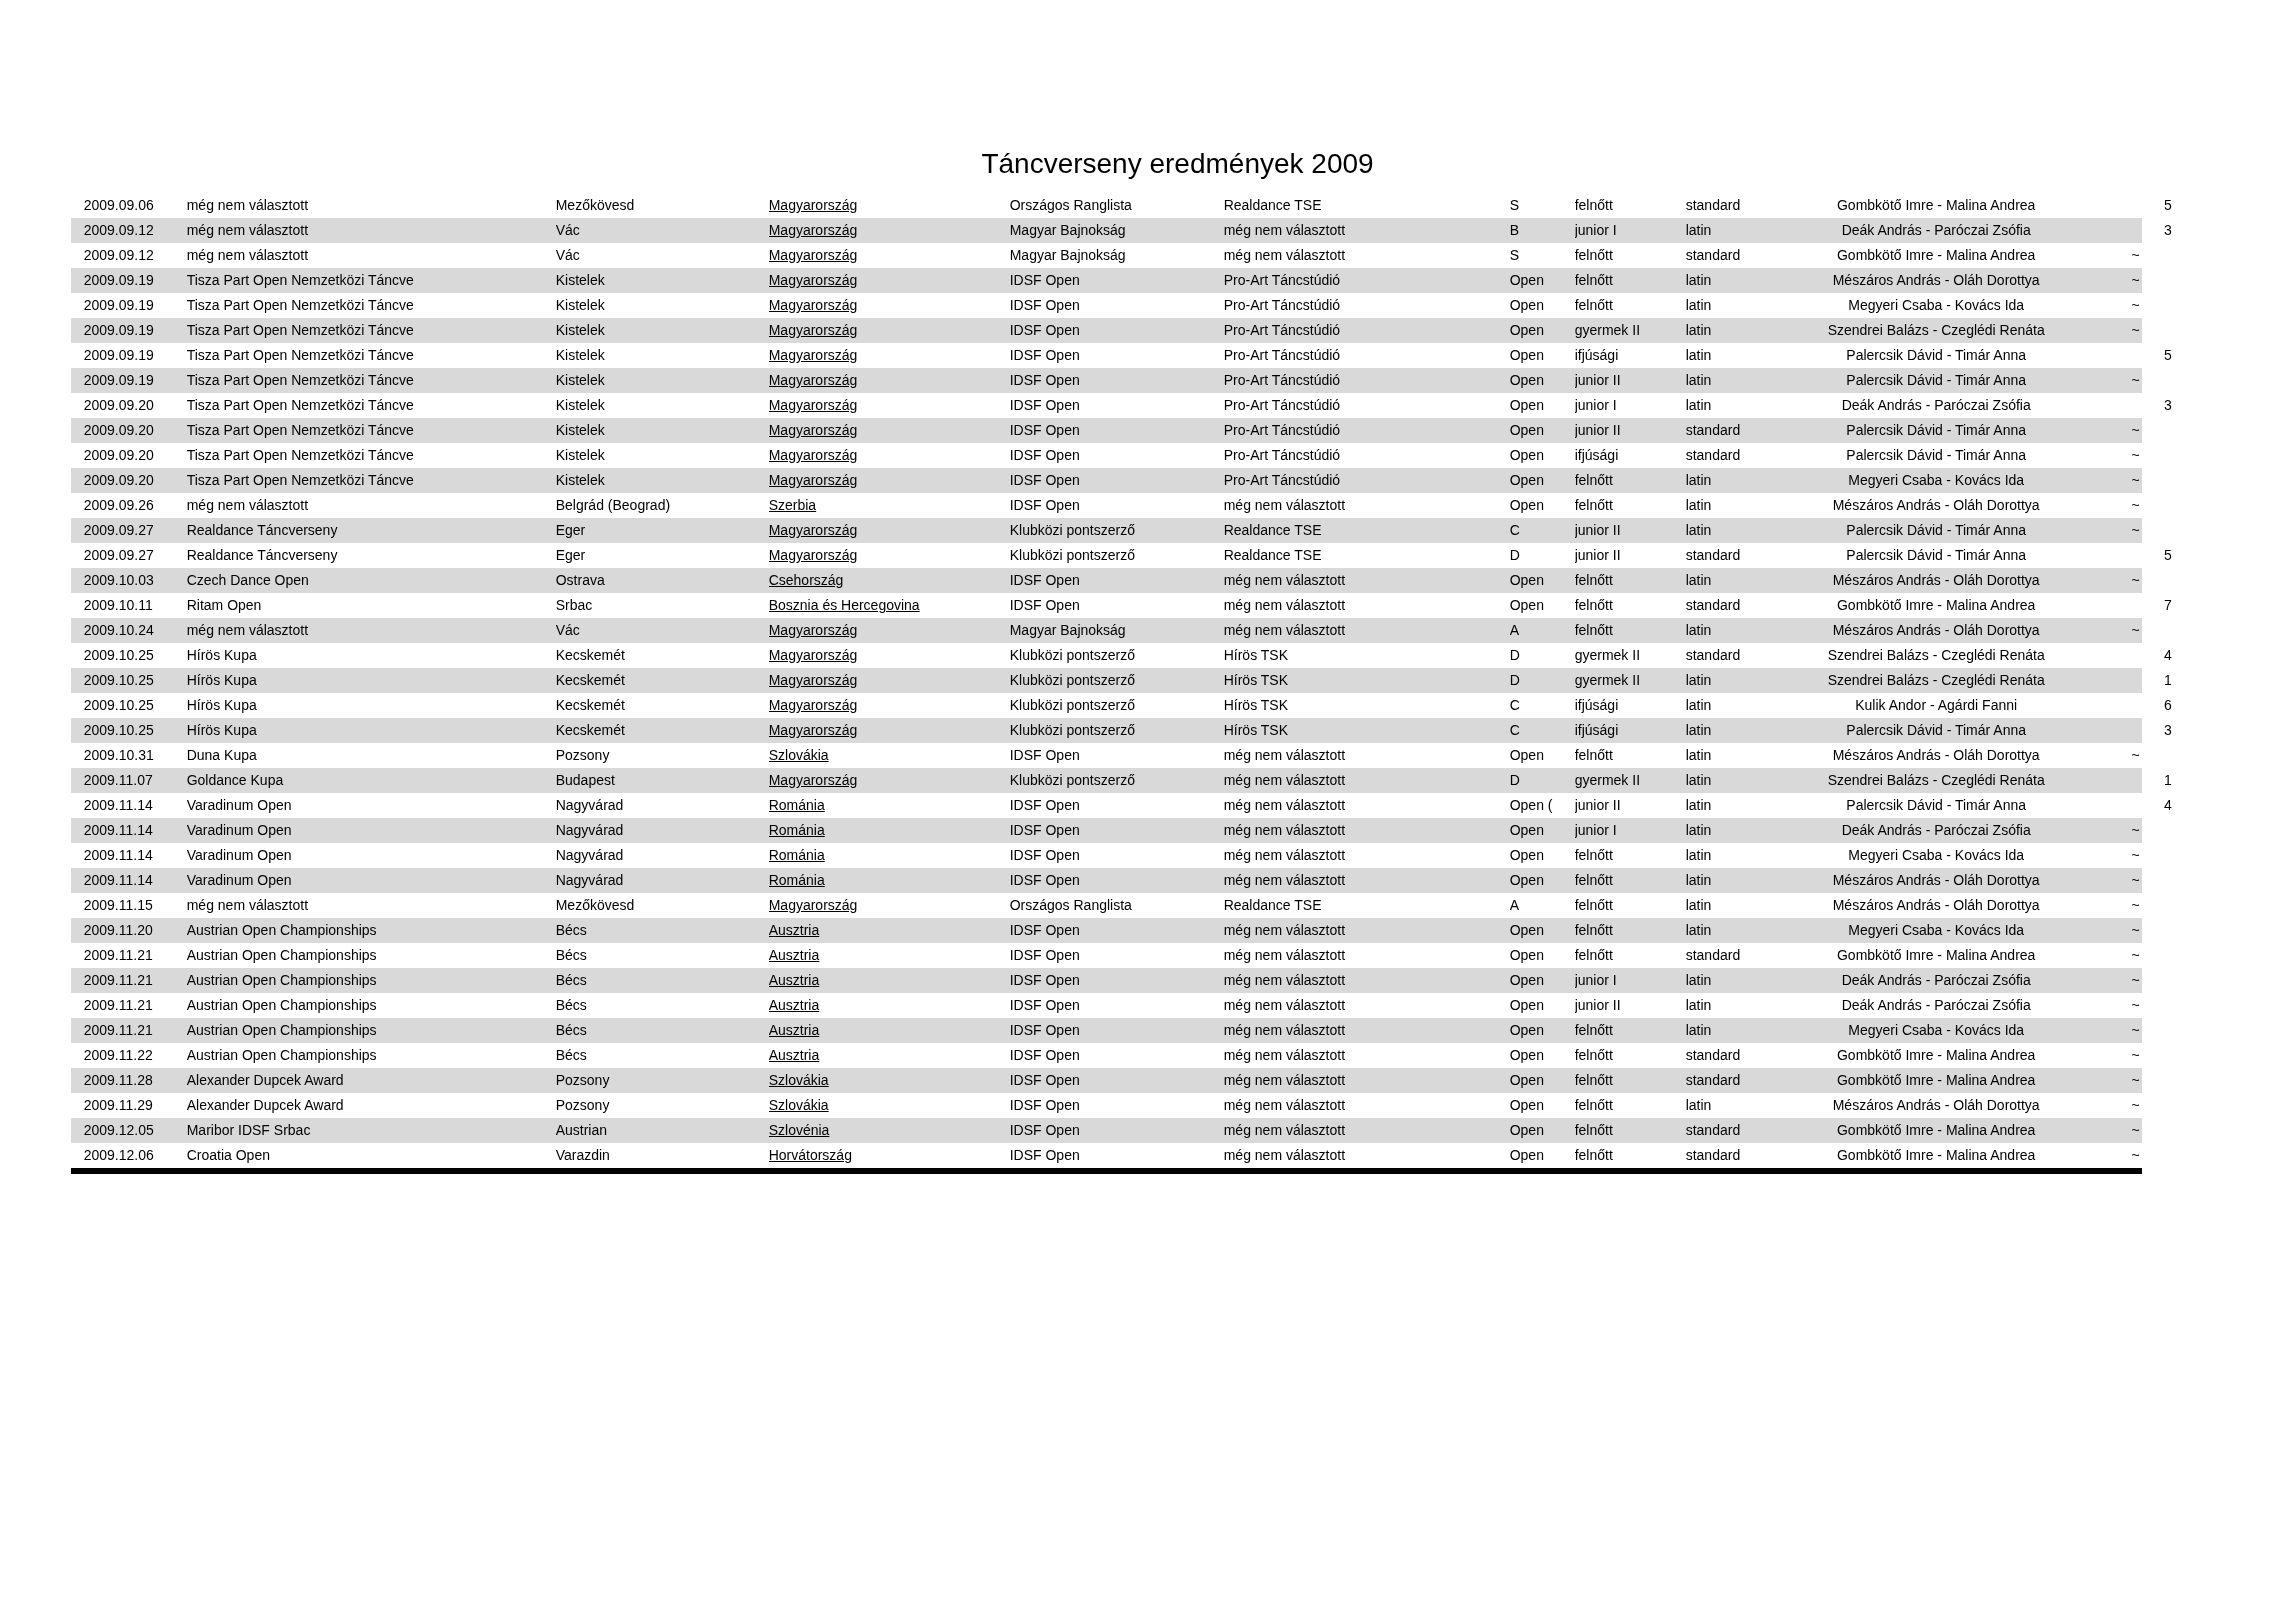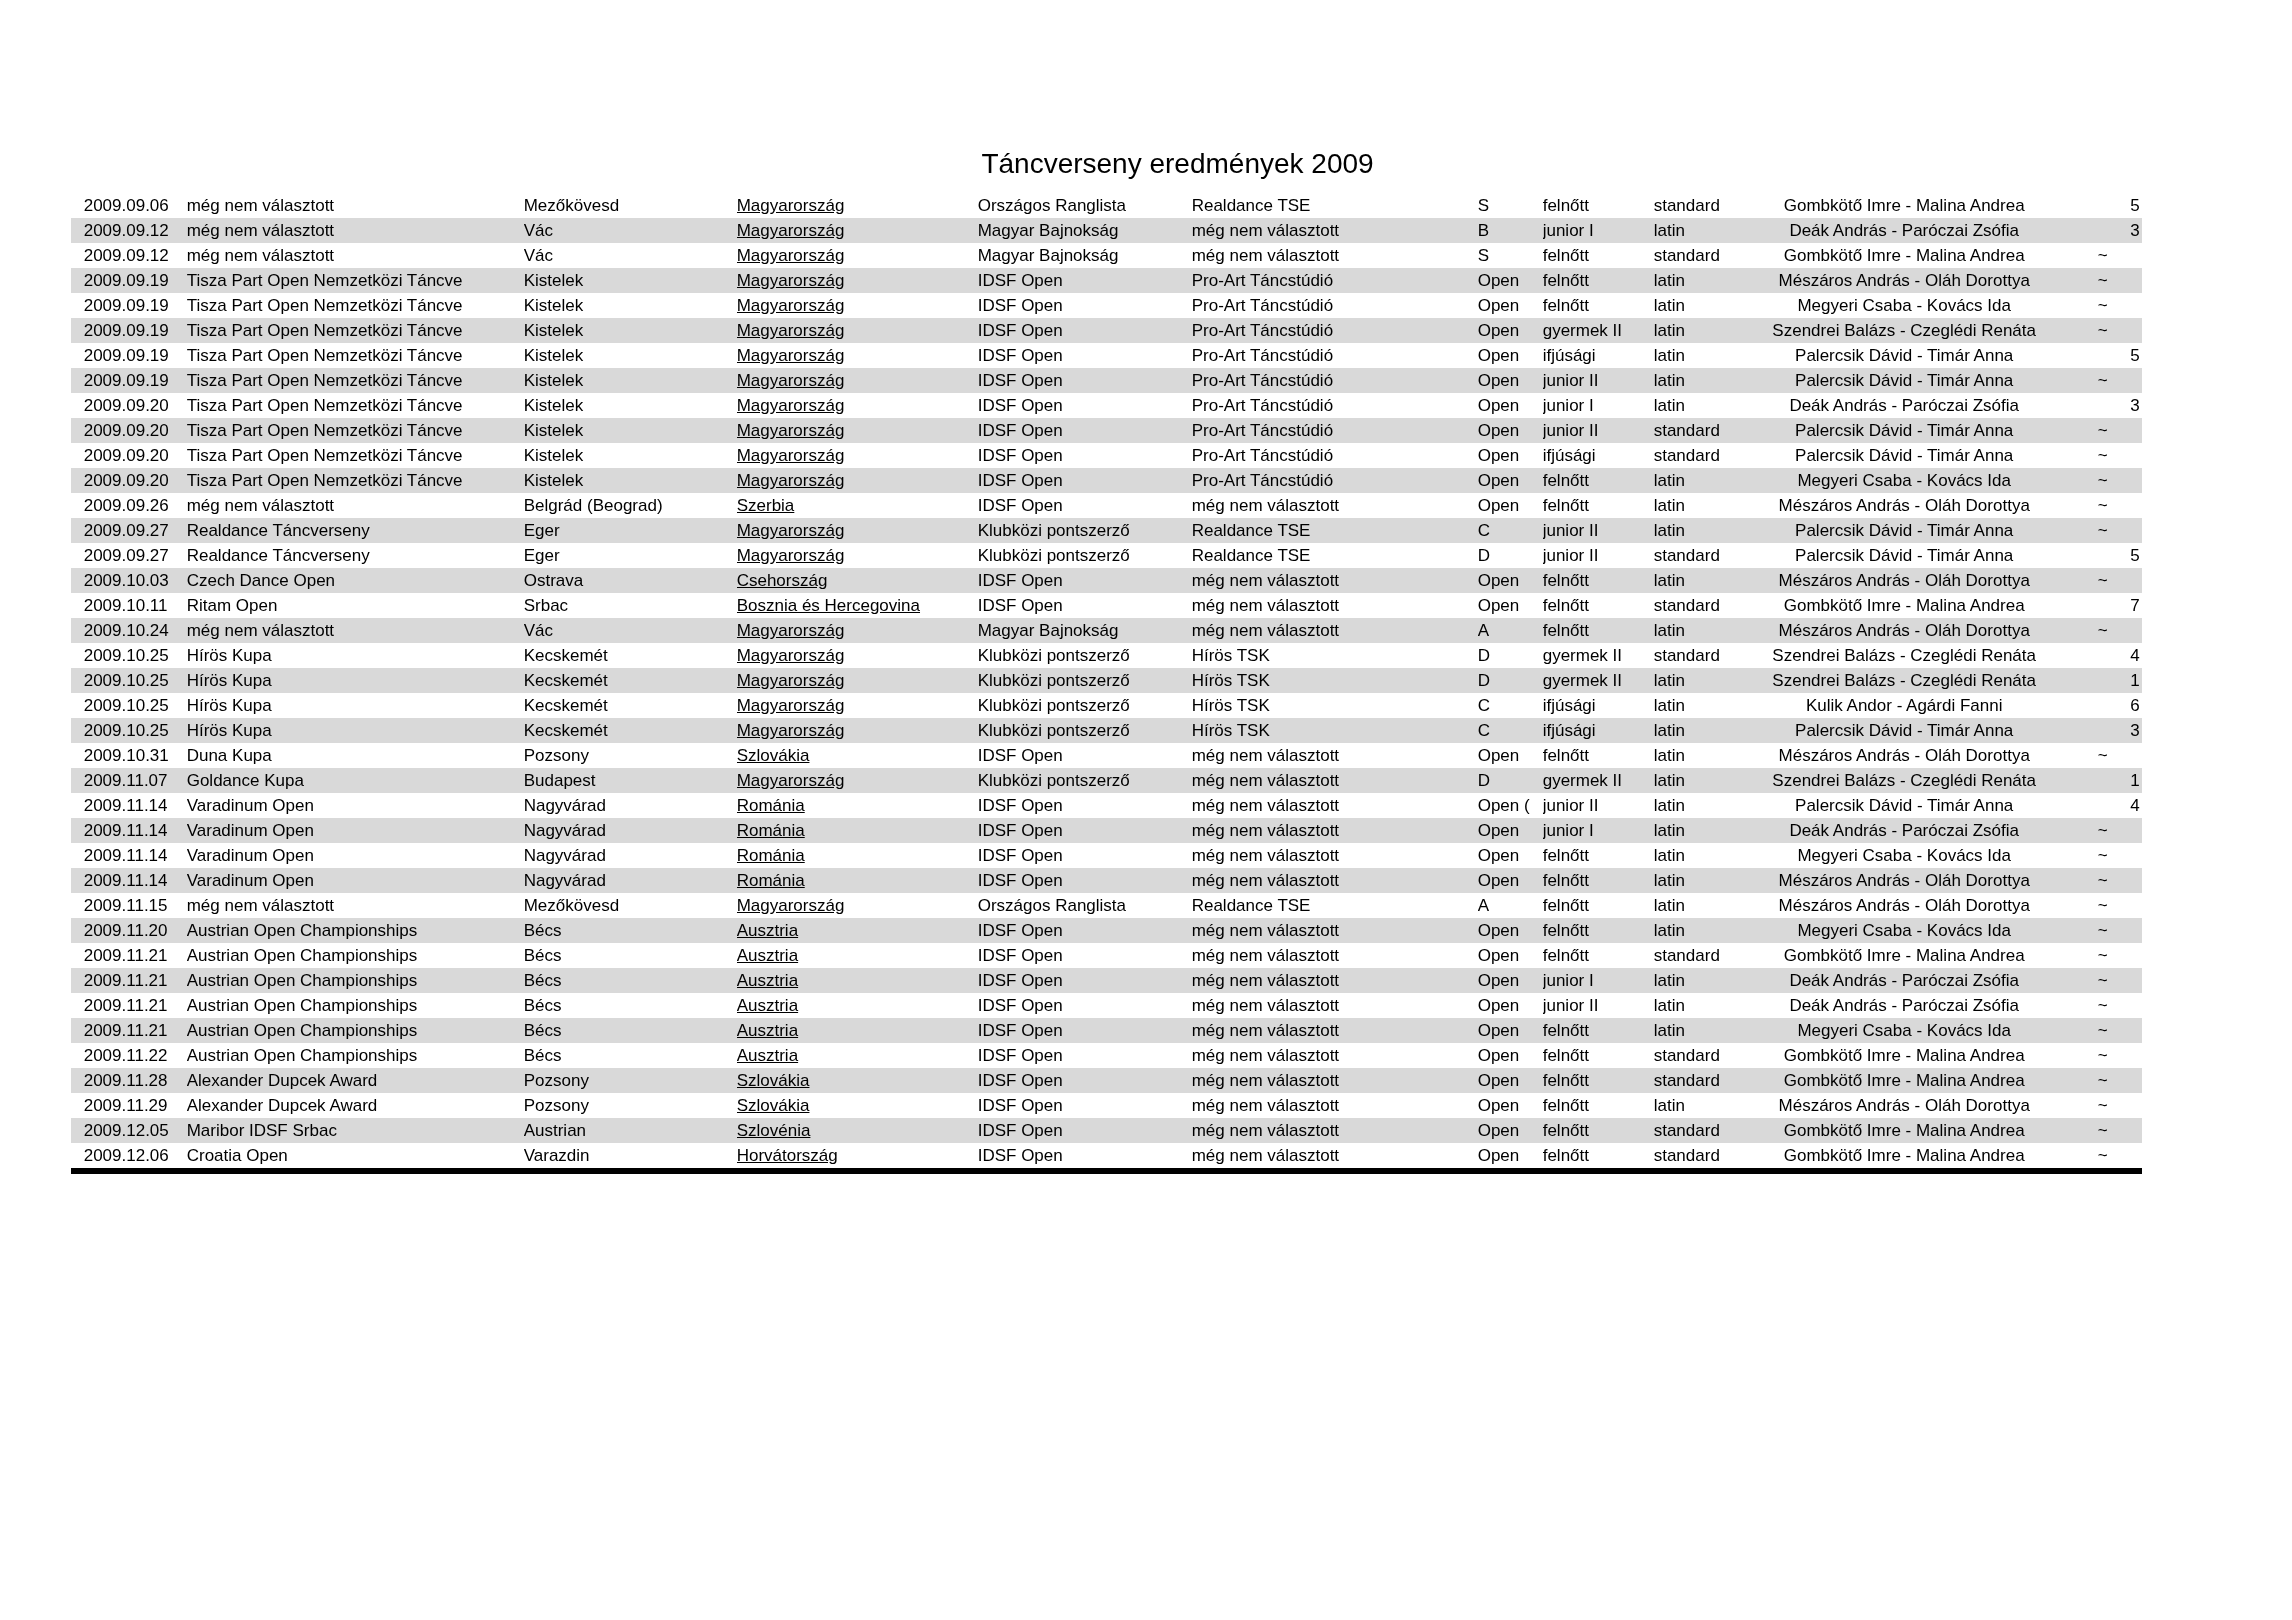--- a/index.html
+++ b/index.html
@@ -15,27 +15,27 @@
     position: absolute; top: 148px; left: 0; width: 2293px;
     text-align: center; font-size: 28px; font-weight: 400;
     letter-spacing: 0px; white-space: nowrap; margin-left: 31px;
   }
   .table {
     position: absolute; left: 71px; top: 193px; width: 2071px;
     border-bottom: 6.9px solid #000000;
   }
   .row {
     display: flex; height: 25px; line-height: 25px;
-    font-size: 17px; white-space: nowrap; background: transparent;
+    font-size: 14px; white-space: nowrap; background: transparent;
   }
   .row.alt { background: #d9d9d9; }
   .c { flex: 0 0 auto; overflow: hidden; }
   .c0 { width: 103px; margin-left: 12.7px; }
   .c1 { width: 337px; }
-  .c2 { width: 213px; }
+  .c2 { width: 213px; margin-left: 32px; }
   .c3 { width: 241px; text-decoration: underline; }
   .c4 { width: 214px; }
   .c5 { width: 286px; }
   .c6 { width: 65px; }
   .c7 { width: 111px; }
   .c8 { width: 95px; }
   .c9 { width: 311px; text-align: center; }
   .c10 { width: 83px; text-align: right; padding-right: 2.9px; box-sizing: border-box; }
   .c10.tilde { padding-right: 35px; }
 </style>

